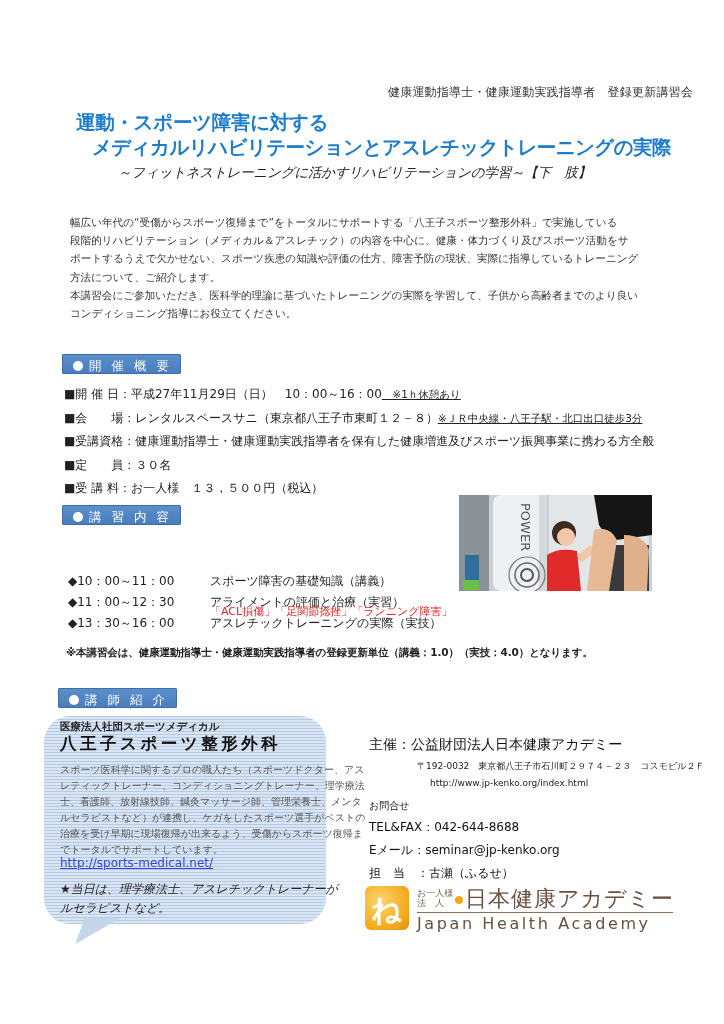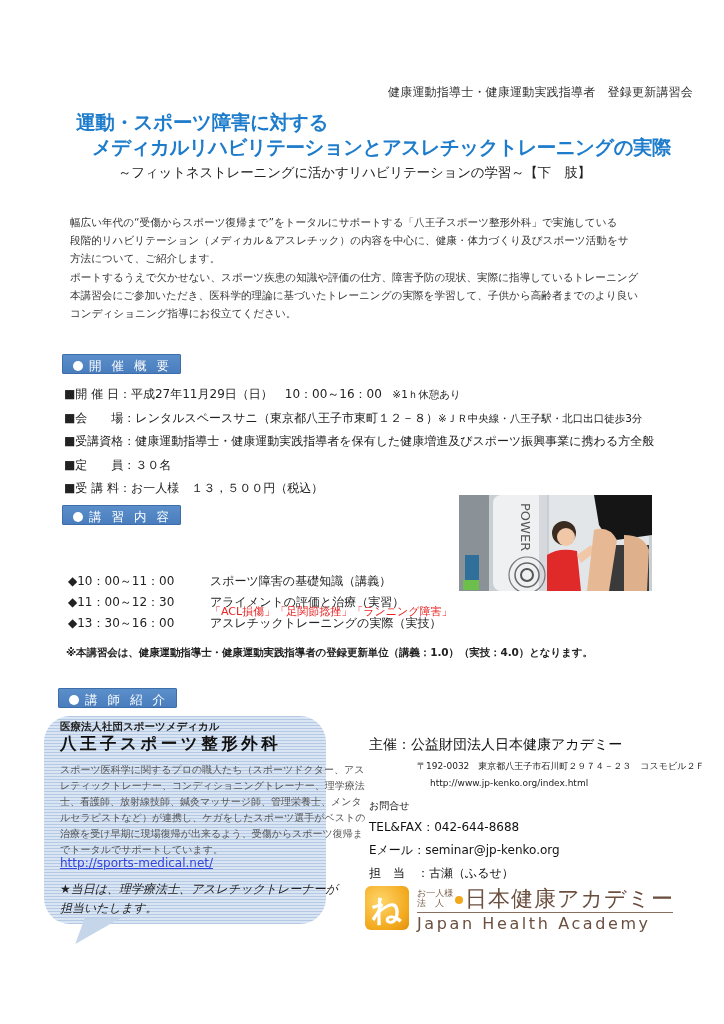--- a/index.html
+++ b/index.html
@@ -5,37 +5,37 @@
     * { margin: 0; padding: 0; box-sizing: border-box; }
     html, body { width: 724px; height: 1024px; background: #ffffff; overflow: hidden; }
     body { position: relative; font-family: "DejaVu Sans", "Liberation Sans", sans-serif; color: #222; }
 
     .abs { position: absolute; }
 
     .top-label { left: 388px; top: 84px; font-size: 12px; color: #333; letter-spacing: 0.2px; white-space: nowrap; }
 
     .title1 { left: 76px; top: 109px; font-size: 19.5px; font-weight: bold; color: #1d7ccb; letter-spacing: -0.3px; white-space: nowrap; }
     .title2 { left: 92px; top: 134px; font-size: 19.5px; font-weight: bold; color: #1d7ccb; letter-spacing: -0.6px; white-space: nowrap; }
-    .subtitle { left: 118px; top: 164px; font-size: 13.5px; color: #222; letter-spacing: -0.2px; white-space: nowrap; }
+    .subtitle { left: 118px; top: 164px; font-size: 13.5px; color: #222; letter-spacing: -0.2px; white-space: nowrap; font-style: italic; }
 
     .intro { left: 70px; top: 213px; width: 590px; font-size: 10.6px; line-height: 18.2px; color: #333; }
     .intro p { white-space: nowrap; }
 
     .sec-badge {
       background: linear-gradient(#5b8fca, #4a7dbd);
       color: #fff; border-radius: 1px; font-size: 12.5px; letter-spacing: 3px;
       padding: 3px 8px 3px 10px; height: 20px; line-height: 15px; white-space: nowrap;
       border: 1px solid #3e6eaa;
     }
     .sec-badge .dot { display: inline-block; width: 10px; height: 10px; border-radius: 50%; background: #fff; margin-right: 6px; vertical-align: -1px; }
 
     .info-list { left: 64px; top: 384px; font-size: 12px; color: #222; }
     .info-row { height: 23.5px; line-height: 20px; white-space: nowrap; }
     .info-row .k { display: inline-block; }
-    .info-row .note { font-size: 10.5px; }
+    .info-row .note { font-size: 10.5px; text-decoration: underline; }
 
     .schedule { left: 68px; top: 540px; font-size: 12px; color: #222; margin-top: 31px; }
     .sch-row { height: 21px; line-height: 20px; white-space: nowrap; }
     .sch-row .time { display: inline-block; width: 142px; }
     .sch-tags { left: 210px; top: 604px; font-size: 11px; color: #e82323; white-space: nowrap; }
 
     .photo { left: 459px; top: 495px; width: 193px; height: 96px; overflow: hidden; background: #cfd5d8; }
 
     .notice { left: 66px; top: 646px; font-size: 10.5px; font-weight: bold; color: #222; white-space: nowrap; letter-spacing: -0.1px; }
 
@@ -81,22 +81,22 @@
 <body>
 
 <div class="abs top-label">健康運動指導士・健康運動実践指導者　登録更新講習会</div>
 <div class="abs title1">運動・スポーツ障害に対する</div>
 <div class="abs title2">メディカルリハビリテーションとアスレチックトレーニングの実際</div>
 <div class="abs subtitle">～フィットネストレーニングに活かすリハビリテーションの学習～【下　肢】</div>
 
 <div class="abs intro">
   <p>幅広い年代の“受傷からスポーツ復帰まで”をトータルにサポートする「八王子スポーツ整形外科」で実施している</p>
   <p>段階的リハビリテーション（メディカル＆アスレチック）の内容を中心に、健康・体力づくり及びスポーツ活動をサ</p>
+  <p>ポートするうえで欠かせない、スポーツ疾患の知識や評価の仕方、障害予防の現状、実際に指導しているトレーニング</p>
   <p>方法について、ご紹介します。</p>
-  <p>ポートするうえで欠かせない、スポーツ疾患の知識や評価の仕方、障害予防の現状、実際に指導しているトレーニング</p>
   <p>本講習会にご参加いただき、医科学的理論に基づいたトレーニングの実際を学習して、子供から高齢者までのより良い</p>
   <p>コンディショニング指導にお役立てください。</p>
 </div>
 
 <div class="abs sec-badge" style="left:62px; top:354px;">
   <span class="dot"></span><span>開 催 概 要</span>
 </div>
 <div class="abs info-list">
   <div class="info-row">
     <span class="k">■開 催 日</span><span>：平成27年11月29日（日）　10：00～16：00</span><span class="note">　※1ｈ休憩あり</span>
@@ -168,21 +168,21 @@
   <p>スポーツ医科学に関するプロの職人たち（スポーツドクター、アス</p>
   <p>レティックトレーナー、コンディショニングトレーナー、理学療法</p>
   <p>士、看護師、放射線技師、鍼灸マッサージ師、管理栄養士、メンタ</p>
   <p>ルセラピストなど）が連携し、ケガをしたスポーツ選手がベストの</p>
   <p>治療を受け早期に現場復帰が出来るよう、受傷からスポーツ復帰ま</p>
   <p>でトータルでサポートしています。</p>
 </div>
 <a class="abs b-link">http://sports-medical.net/</a>
 <div class="abs b-note">
   <p>★当日は、理学療法士、アスレチックトレーナーが</p>
-  <p>担当いたします。</p>
+  <p>ルセラピストなど。</p>
 </div>
 
 <div class="abs org-title">主催：公益財団法人日本健康アカデミー</div>
 <div class="abs org-addr">〒192-0032　東京都八王子市石川町２９７４－２３　コスモビル２Ｆ</div>
 <a class="abs org-url">http://www.jp-kenko.org/index.html</a>
 <div class="abs contact">
   <div class="row small">お問合せ</div>
   <div class="row">TEL&amp;FAX：042-644-8688</div>
   <div class="row">Eメール：seminar@jp-kenko.org</div>
   <div class="row">担　当　：古瀬（ふるせ）</div>

